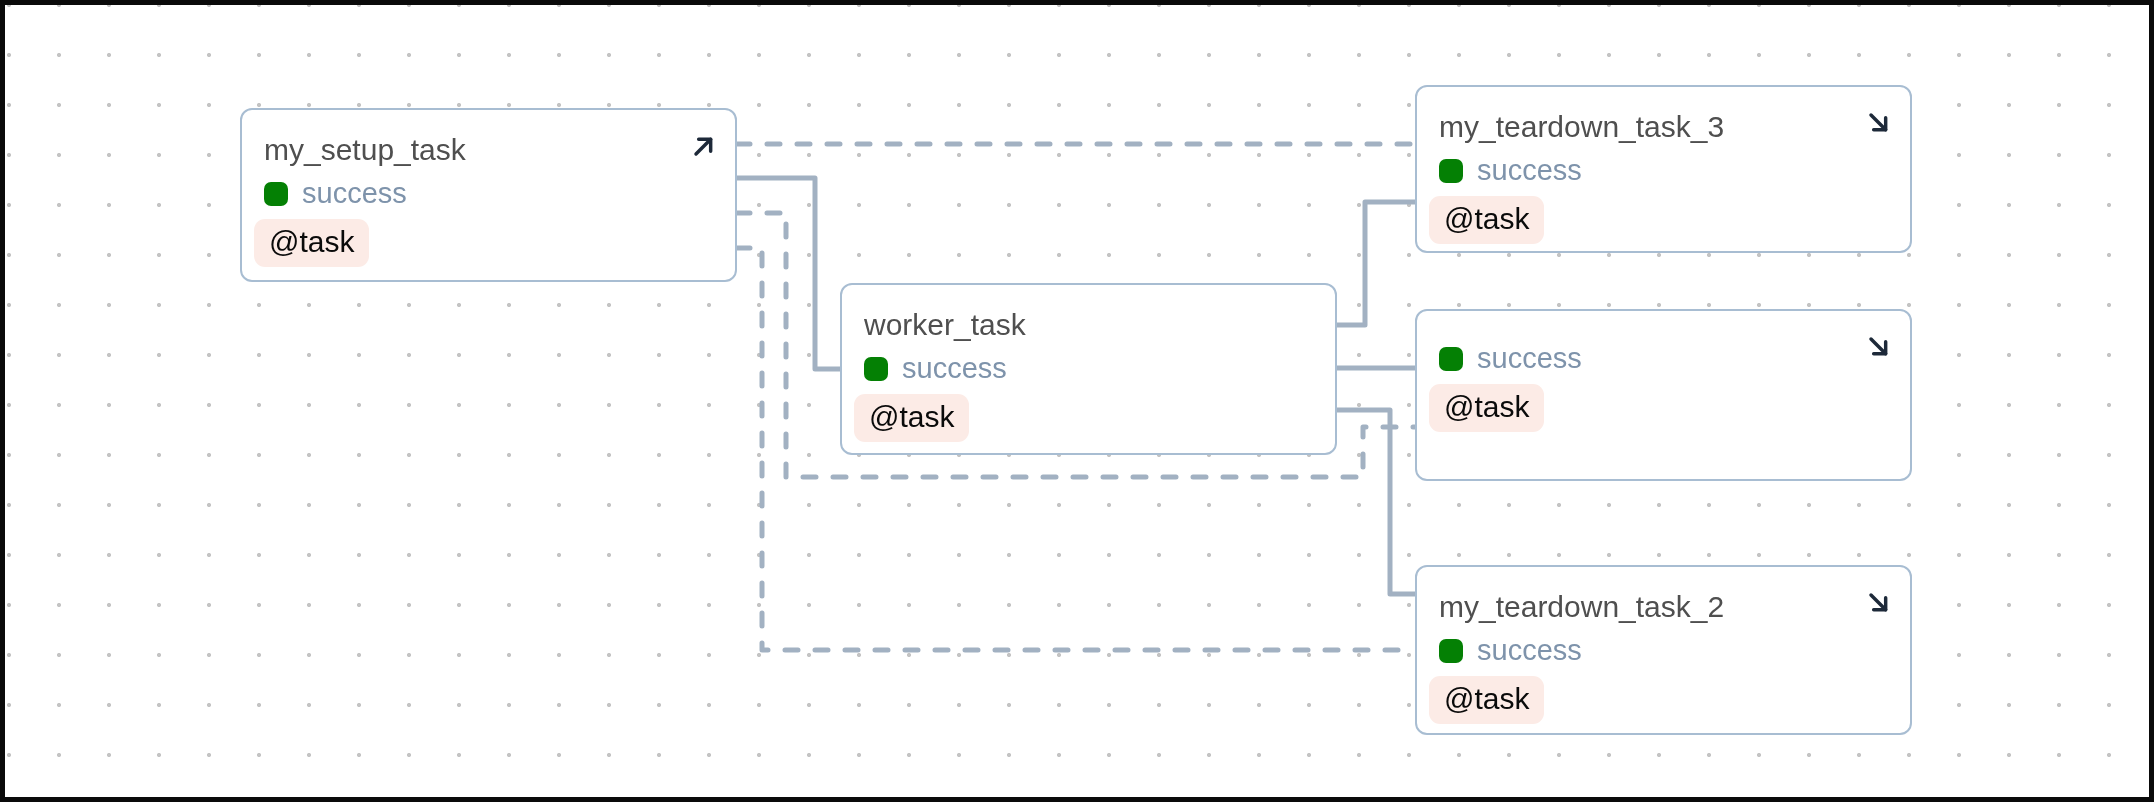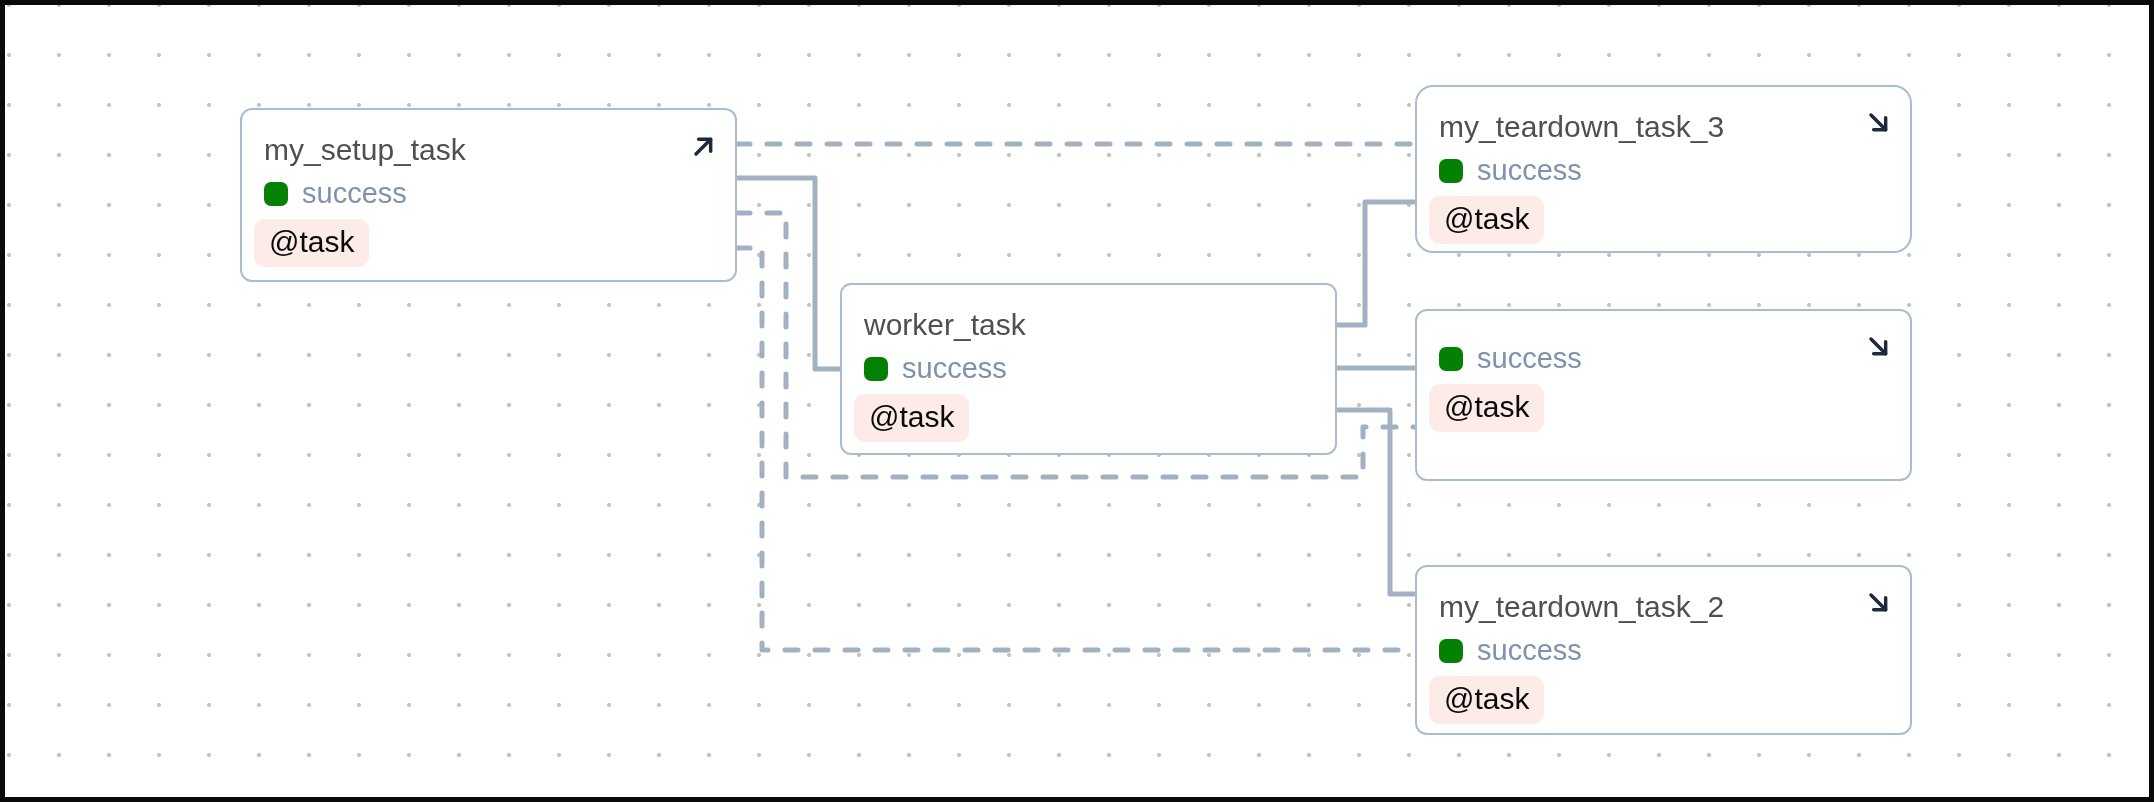--- a/index.html
+++ b/index.html
@@ -76,31 +76,31 @@
     </div>
     <span class="badge">@task</span>
     <span class="arrow arrow-ne">
       <svg viewBox="0 0 24 24">
           <line x1="6" y1="18" x2="17" y2="7"></line>
           <polyline points="8 7 17 7 17 16"></polyline>
         </svg>
     </span>
     
   </div>
-    <div class="node" style="left: 835px; top: 278px; width: 497px; height: 172px; border-radius: 11px;">
+    <div class="node" style="left: 835px; top: 278px; width: 497px; height: 172px;">
     <div class="node-title">worker_task</div>
     <div class="status-row">
       <span class="status-square"></span>
       <span class="status-label">success</span>
     </div>
     <span class="badge">@task</span>
     
     
   </div>
-    <div class="node" style="left: 1410px; top: 80px; width: 497px; height: 168px; border-radius: 18px;">
+    <div class="node" style="left: 1410px; top: 80px; width: 497px; height: 168px;">
     <div class="node-title">my_teardown_task_3</div>
     <div class="status-row">
       <span class="status-square"></span>
       <span class="status-label">success</span>
     </div>
     <span class="badge">@task</span>
     
     <span class="arrow arrow-se">
       <svg viewBox="0 0 24 24">
           <line x1="6" y1="6" x2="17" y2="17"></line>

